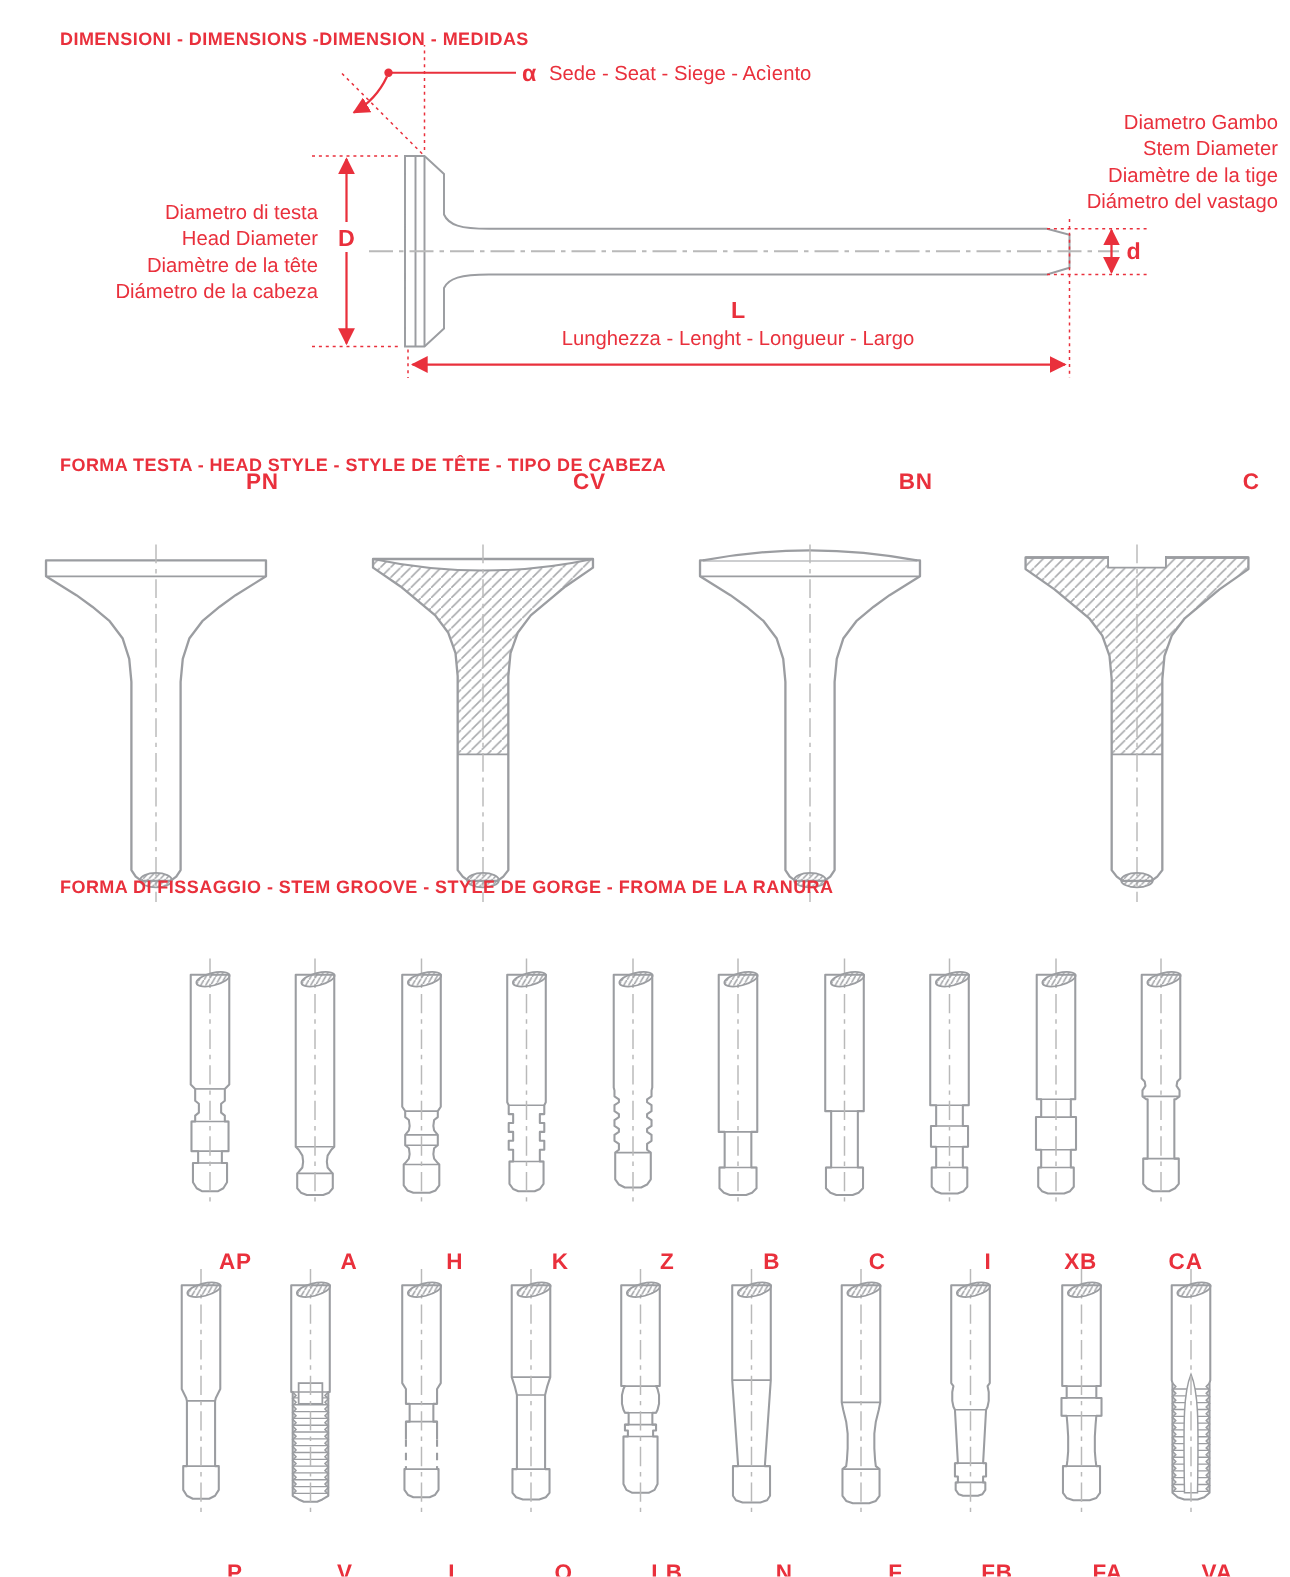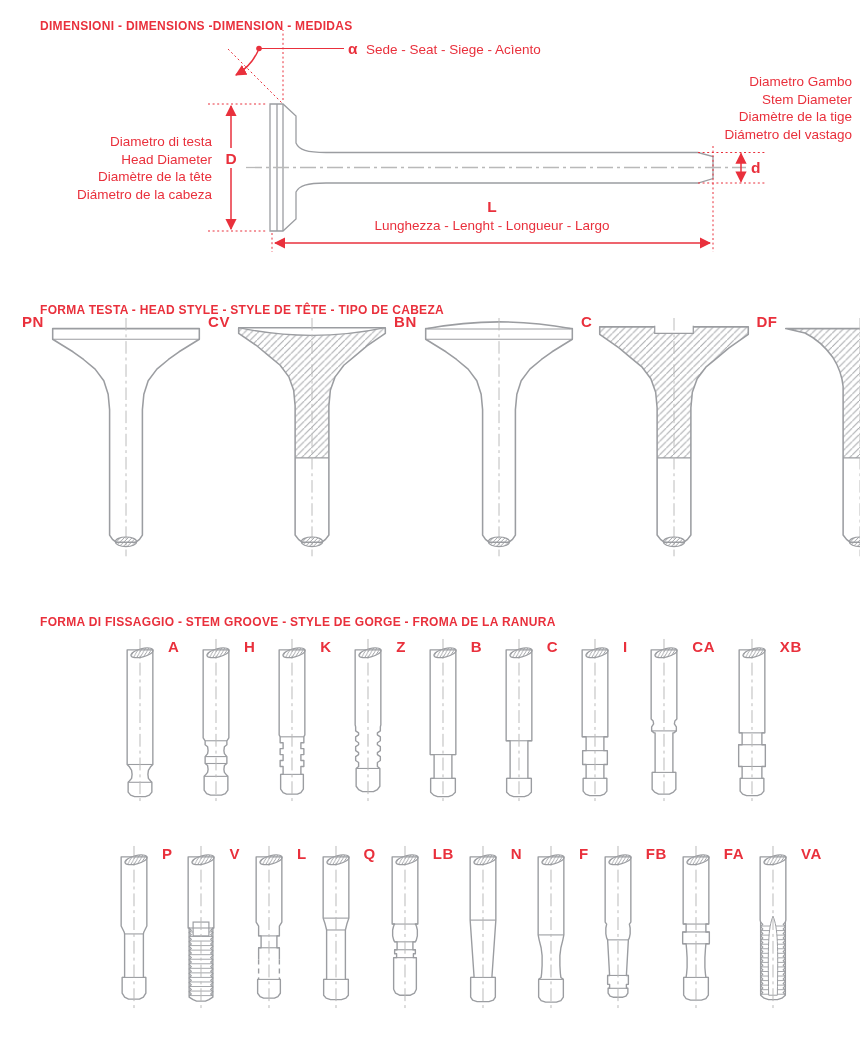--- a/index.html
+++ b/index.html
@@ -3,27 +3,27 @@
 <meta charset="utf-8">
 <style>
   html,body{margin:0;padding:0;background:#fff;}
   body{width:860px;height:1051px;position:relative;overflow:hidden;
        font-family:"Liberation Sans","DejaVu Sans",sans-serif;
        --accent:#e9303c; --gray:#9b9da1;}
   .sec-title{position:absolute;left:40px;color:var(--accent);font-weight:700;
              font-size:12px;letter-spacing:.3px;white-space:nowrap;}
   #title-dimensions{top:9px;}
   #title-headstyles{top:293px;}
-  #title-grooves{top:605px;}
+  #title-grooves{top:574px;}
   #dim-layer{position:absolute;top:0;left:0;color:var(--accent);}
   .fig-row{position:absolute;display:flex;justify-content:space-between;}
   #head-row{top:313px;left:22px;width:818px;}
   #groove-row-1{top:636px;left:112px;width:690px;}
   #groove-row-2{top:843px;left:106px;width:716px;}
-  .fig-col{display:flex;flex-direction:row;align-items:flex-start;}
+  .fig-col{display:flex;flex-direction:column;align-items:flex-end;gap:25px;}
   .fig-label{color:var(--accent);font-weight:700;font-size:15px;
              letter-spacing:.6px;margin-top:2px;white-space:nowrap;}
   .head-col .fig-label{margin:0 0 3px 0;}
   svg text{fill:currentColor;}
   .dim-text{font-size:13.5px;}
   .dim-sym{font-size:15.5px;font-weight:700;}
 </style>
 </head>
 <body style="--accent: #e9303c;">
 
@@ -137,35 +137,38 @@
         <path d="M162,14 L162,22 L142,36 L130,46 L118,56 L109,68 L104,82 L102.5,98 L102.5,230 L99,234.5 L95,237.5 L75,237.5 L71,234.5 L67.5,230 L67.5,98 L66,82 L61,68 L52,56 L40,46 L28,36 L8,22 L8,14 Z" fill="none" stroke="#9b9da1" stroke-width="1.6" stroke-linejoin="round"></path>
         <rect x="65" y="12.5" width="40" height="8.5" fill="#fff"></rect>
         <path d="M65,13 L65,21 L105,21 L105,13" fill="none" stroke="#9b9da1" stroke-width="1.3"></path>
         <line x1="8" y1="14" x2="65" y2="14" stroke="#9b9da1" stroke-width="1.6"></line>
         <line x1="105" y1="14" x2="162" y2="14" stroke="#9b9da1" stroke-width="1.6"></line>
         <line x1="67.5" y1="150" x2="102.5" y2="150" stroke="#9b9da1" stroke-width="1.2"></line>
         <line x1="85" y1="5" x2="85" y2="252" stroke="#b9b9b9" stroke-width="1" stroke-dasharray="13 4 3 4"></line>
         <ellipse cx="85" cy="237" rx="11" ry="5" fill="url(#hatchS)" stroke="#9b9da1" stroke-width="1.2"></ellipse>
       </svg>
     </div>
-    <div class="fig-col head-col">
-      <div class="fig-label">DF</div>
-      <svg viewBox="0 0 170 265" width="164" height="256">
-        <path d="M8,16 L149,16 L150.5,12.5 L155,12.5 L157,16 L160,19 L160,56 Q160,66 151,66 Q142,66 142,57 L142,53 Q142,47 134,47 L129,47 L127,26 Q121,36 112,47 Q104,60 102.5,76 L102.5,230 L99,234.5 L95,237.5 L75,237.5 L71,234.5 L67.5,230 L67.5,76 Q66,60 57,46 Q45,29 28,20.5 L8,16 Z" fill="#fff" stroke="none"></path>
-        <path d="M8,16 L149,16 L150.5,12.5 L155,12.5 L157,16 L160,19 L160,56 Q160,66 151,66 Q142,66 142,57 L142,53 Q142,47 134,47 L129,47 L127,26 Q121,36 112,47 Q104,60 102.5,76 L102.5,150 L67.5,150 L67.5,76 Q66,60 57,46 Q45,29 28,20.5 Z" fill="url(#hatchH)"></path>
-        <path d="M8,16 L149,16 L150.5,12.5 L155,12.5 L157,16 L160,19 L160,56 Q160,66 151,66 Q142,66 142,57 L142,53 Q142,47 134,47 L129,47 L127,26 Q121,36 112,47 Q104,60 102.5,76 L102.5,230 L99,234.5 L95,237.5 L75,237.5 L71,234.5 L67.5,230 L67.5,76 Q66,60 57,46 Q45,29 28,20.5 L8,16 Z" fill="none" stroke="#9b9da1" stroke-width="1.6" stroke-linejoin="round"></path>
-        <line x1="67.5" y1="150" x2="102.5" y2="150" stroke="#9b9da1" stroke-width="1.2"></line>
-        <line x1="85" y1="5" x2="85" y2="252" stroke="#b9b9b9" stroke-width="1" stroke-dasharray="13 4 3 4"></line>
-        <ellipse cx="85" cy="237" rx="11" ry="5" fill="url(#hatchS)" stroke="#9b9da1" stroke-width="1.2"></ellipse>
-      </svg>
-    </div>
   </div>
 
 <h2 class="sec-title" id="title-grooves">FORMA DI FISSAGGIO - STEM GROOVE - STYLE DE GORGE - FROMA DE LA RANURA</h2>
 <div class="fig-row" id="groove-row-1">
+    <div class="fig-col">
+      <svg viewBox="0 0 56 172" width="56" height="170">
+        <path d="M41,14 L41,88 L38,91 L38,99 L35.5,101 L35.5,107 L38,109 L38,113 L40.5,113 L40.5,133 L36,133 L36,141 L39.5,141 L39.5,154 L37,158 L33.5,160 L22.5,160 L19,158 L16.5,154 L16.5,141 L20,141 L20,133 L15.5,133 L15.5,113 L18,113 L18,109 L20.5,107 L20.5,101 L18,99 L18,91 L15,88 L15,14 Z" fill="#fff" stroke="#9b9da1" stroke-width="1.4" stroke-linejoin="round"></path>
+        <line x1="18" y1="91" x2="38" y2="91" stroke="#9b9da1" stroke-width="1.1"></line>
+        <line x1="15.5" y1="113" x2="40.5" y2="113" stroke="#9b9da1" stroke-width="1.1"></line>
+        <line x1="15.5" y1="133" x2="40.5" y2="133" stroke="#9b9da1" stroke-width="1.1"></line>
+        <line x1="16.5" y1="141" x2="39.5" y2="141" stroke="#9b9da1" stroke-width="1.1"></line>
+        <line x1="28" y1="3" x2="28" y2="168" stroke="#b9b9b9" stroke-width="1" stroke-dasharray="13 4 3 4"></line>
+        <g transform="rotate(-14 30 17)">
+          <ellipse cx="30" cy="17" rx="11.5" ry="4.2" fill="url(#hatchS)" stroke="#9b9da1" stroke-width="1.2"></ellipse>
+        </g>
+      </svg>
+      <div class="fig-label">AP</div>
+    </div>
     <div class="fig-col">
       <svg viewBox="0 0 56 172" width="56" height="170">
         <path d="M41,14 L41,130 L39,132 L36.5,136 L36,140 L36.5,144 L39,147 L40,148 L40,158 L37.5,161 L33.5,162.5 L22.5,162.5 L18.5,161 L16,158 L16,148 L17,147 L19.5,144 L20,140 L19.5,136 L17,132 L15,130 L15,14 Z" fill="#fff" stroke="#9b9da1" stroke-width="1.4" stroke-linejoin="round"></path>
         <line x1="15" y1="130" x2="41" y2="130" stroke="#9b9da1" stroke-width="1.1"></line>
         <line x1="16" y1="148" x2="40" y2="148" stroke="#9b9da1" stroke-width="1.1"></line>
         <line x1="28" y1="3" x2="28" y2="168" stroke="#b9b9b9" stroke-width="1" stroke-dasharray="13 4 3 4"></line>
         <g transform="rotate(-14 30 17)">
           <ellipse cx="30" cy="17" rx="11.5" ry="4.2" fill="url(#hatchS)" stroke="#9b9da1" stroke-width="1.2"></ellipse>
         </g>
       </svg>
@@ -241,43 +244,43 @@
         <line x1="16" y1="144" x2="40" y2="144" stroke="#9b9da1" stroke-width="1.1"></line>
         <line x1="28" y1="3" x2="28" y2="168" stroke="#b9b9b9" stroke-width="1" stroke-dasharray="13 4 3 4"></line>
         <g transform="rotate(-14 30 17)">
           <ellipse cx="30" cy="17" rx="11.5" ry="4.2" fill="url(#hatchS)" stroke="#9b9da1" stroke-width="1.2"></ellipse>
         </g>
       </svg>
       <div class="fig-label">I</div>
     </div>
     <div class="fig-col">
       <svg viewBox="0 0 56 172" width="56" height="170">
-        <path d="M41,14 L41,84 L39,86 L38.5,89 L40.5,92 L40.5,96 L38,98 L37,98 L37,138 L40,138 L40,155 L37.5,158 L33.5,160 L22.5,160 L18.5,158 L16,155 L16,138 L19,138 L19,98 L18,98 L15.5,96 L15.5,92 L17.5,89 L17,86 L15,84 L15,14 Z" fill="#fff" stroke="#9b9da1" stroke-width="1.4" stroke-linejoin="round"></path>
-        <line x1="15.5" y1="96" x2="40.5" y2="96" stroke="#9b9da1" stroke-width="1.1"></line>
-        <line x1="16" y1="138" x2="40" y2="138" stroke="#9b9da1" stroke-width="1.1"></line>
-        <line x1="28" y1="3" x2="28" y2="168" stroke="#b9b9b9" stroke-width="1" stroke-dasharray="13 4 3 4"></line>
-        <g transform="rotate(-14 30 17)">
-          <ellipse cx="30" cy="17" rx="11.5" ry="4.2" fill="url(#hatchS)" stroke="#9b9da1" stroke-width="1.2"></ellipse>
-        </g>
-      </svg>
-      <div class="fig-label">CA</div>
-    </div>
-    <div class="fig-col">
-      <svg viewBox="0 0 56 172" width="56" height="170">
         <path d="M41,14 L41,98 L38,98 L38,110 L41.5,110 L41.5,132 L38,132 L38,144 L40,144 L40,157 L37.5,160 L33.5,161.5 L22.5,161.5 L18.5,160 L16,157 L16,144 L18,144 L18,132 L14.5,132 L14.5,110 L18,110 L18,98 L15,98 L15,14 Z" fill="#fff" stroke="#9b9da1" stroke-width="1.4" stroke-linejoin="round"></path>
         <line x1="15" y1="98" x2="41" y2="98" stroke="#9b9da1" stroke-width="1.1"></line>
         <line x1="14.5" y1="110" x2="41.5" y2="110" stroke="#9b9da1" stroke-width="1.1"></line>
         <line x1="14.5" y1="132" x2="41.5" y2="132" stroke="#9b9da1" stroke-width="1.1"></line>
         <line x1="16" y1="144" x2="40" y2="144" stroke="#9b9da1" stroke-width="1.1"></line>
         <line x1="28" y1="3" x2="28" y2="168" stroke="#b9b9b9" stroke-width="1" stroke-dasharray="13 4 3 4"></line>
         <g transform="rotate(-14 30 17)">
           <ellipse cx="30" cy="17" rx="11.5" ry="4.2" fill="url(#hatchS)" stroke="#9b9da1" stroke-width="1.2"></ellipse>
         </g>
       </svg>
       <div class="fig-label">XB</div>
+    </div>
+    <div class="fig-col">
+      <svg viewBox="0 0 56 172" width="56" height="170">
+        <path d="M41,14 L41,84 L39,86 L38.5,89 L40.5,92 L40.5,96 L38,98 L37,98 L37,138 L40,138 L40,155 L37.5,158 L33.5,160 L22.5,160 L18.5,158 L16,155 L16,138 L19,138 L19,98 L18,98 L15.5,96 L15.5,92 L17.5,89 L17,86 L15,84 L15,14 Z" fill="#fff" stroke="#9b9da1" stroke-width="1.4" stroke-linejoin="round"></path>
+        <line x1="15.5" y1="96" x2="40.5" y2="96" stroke="#9b9da1" stroke-width="1.1"></line>
+        <line x1="16" y1="138" x2="40" y2="138" stroke="#9b9da1" stroke-width="1.1"></line>
+        <line x1="28" y1="3" x2="28" y2="168" stroke="#b9b9b9" stroke-width="1" stroke-dasharray="13 4 3 4"></line>
+        <g transform="rotate(-14 30 17)">
+          <ellipse cx="30" cy="17" rx="11.5" ry="4.2" fill="url(#hatchS)" stroke="#9b9da1" stroke-width="1.2"></ellipse>
+        </g>
+      </svg>
+      <div class="fig-label">CA</div>
     </div>
   </div>
 <div class="fig-row" id="groove-row-2">
     <div class="fig-col">
       <svg viewBox="0 0 56 172" width="56" height="170">
         <path d="M41,14 L41,84 L38,90 L37.5,92 L37.5,136 L40,136 L40,152 L37.5,156 L33.5,158 L22.5,158 L18.5,156 L16,152 L16,136 L18.5,136 L18.5,92 L18,90 L15,84 L15,14 Z" fill="#fff" stroke="#9b9da1" stroke-width="1.4" stroke-linejoin="round"></path>
         <line x1="18.5" y1="92" x2="37.5" y2="92" stroke="#9b9da1" stroke-width="1.1"></line>
         <line x1="16" y1="136" x2="40" y2="136" stroke="#9b9da1" stroke-width="1.1"></line>
         <line x1="28" y1="3" x2="28" y2="168" stroke="#b9b9b9" stroke-width="1" stroke-dasharray="13 4 3 4"></line>
         <g transform="rotate(-14 30 17)">

